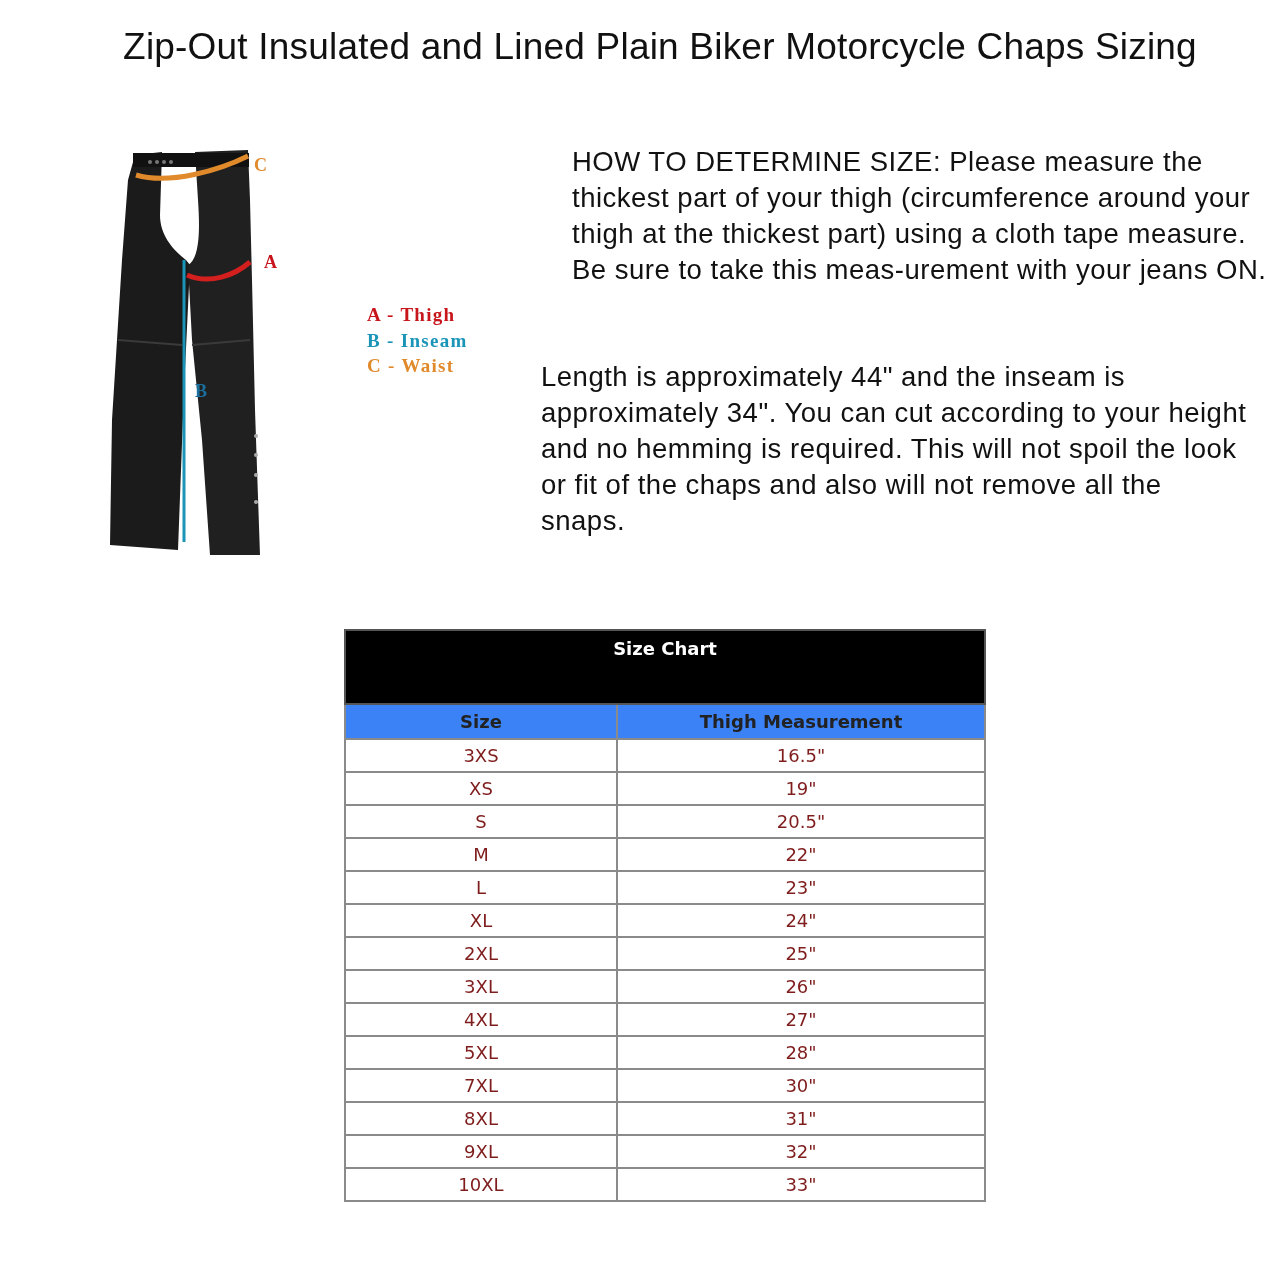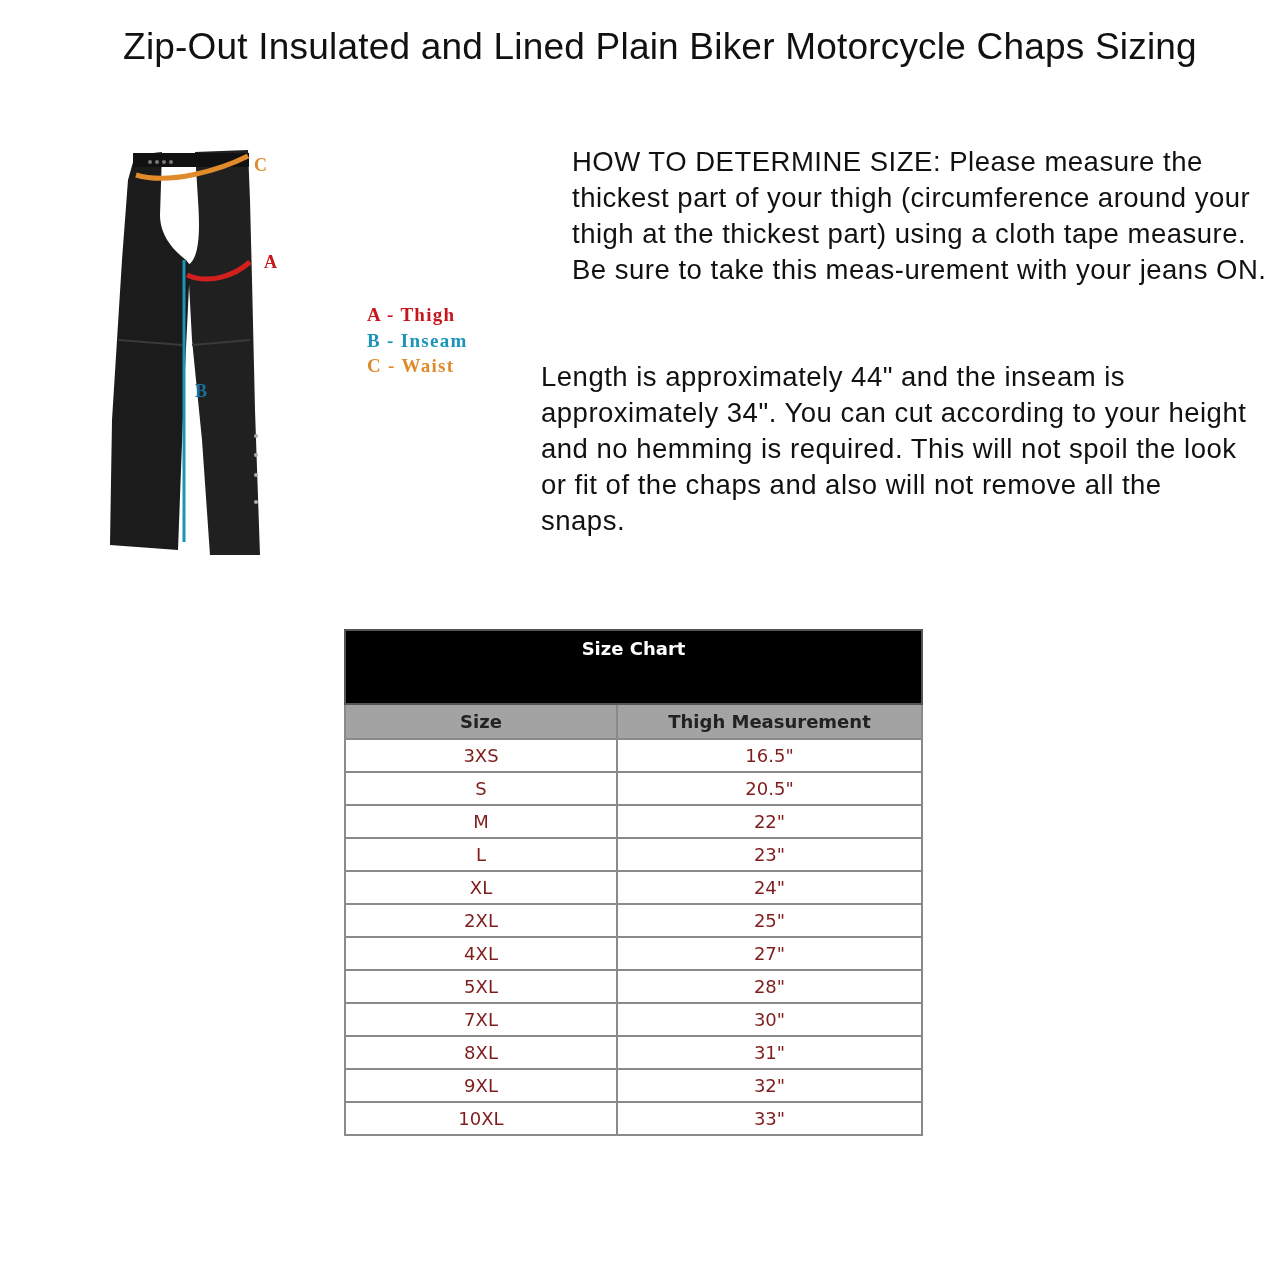--- a/index.html
+++ b/index.html
@@ -6,23 +6,23 @@
   body { width:1280px; height:1280px; position:relative; overflow:hidden; font-family:"Liberation Sans", sans-serif; color:#111; }
   .title { position:absolute; left:0; top:26px; width:1280px; text-align:center; font-size:37px; letter-spacing:0.2px; color:#111;margin-left:20px; }
   .figure { position:absolute; left:100px; top:140px; width:400px; height:420px; }
   .legend { position:absolute; left:367px; top:302px; font-family:"Liberation Serif", serif; font-weight:bold; font-size:19px; line-height:25.5px; letter-spacing:1.3px; }
   .legend .a { color:#c8151b; }
   .legend .b { color:#1a95b8; }
   .legend .c { color:#e08a2c; }
   .desc { position:absolute; left:541px; width:710px; font-size:27.5px; line-height:36px; color:#111; letter-spacing:0.5px; }
   .desc.p1 { top:144px;margin-left:31px; }
   .desc.p2 { top:359px; }
-  table.chart { position:absolute; left:344px; top:629px; width:579px; border-collapse:collapse; font-family:"DejaVu Sans", sans-serif; }
+  table.chart { position:absolute; left:344px; top:629px; width:642px; border-collapse:collapse; font-family:"DejaVu Sans", sans-serif; }
   table.chart th.caption { background:#000; color:#fff; font-size:18px; font-weight:bold; height:64px; vertical-align:top; padding-top:7px; border:2px solid #555; }
-  table.chart th.col { font-size:18px; font-weight:bold; color:#222; height:31px; border:2px solid #8a8a8a; background:#a3a3a3; }
+  table.chart th.col { font-size:18px; font-weight:bold; color:#222; height:31px; border:2px solid #8a8a8a; background:#3b82f6; }
   table.chart td { font-size:18px; color:#7f1d1d; text-align:center; height:31px; border:2px solid #8a8a8a; padding:0; }
   table.chart td.size { width:270px; }
 </style>
 </head>
 <body>
 
 <div class="title">Zip-Out Insulated and Lined Plain Biker Motorcycle Chaps Sizing</div>
 
 <svg class="figure" viewBox="0 0 400 420" xmlns="http://www.w3.org/2000/svg">
 
@@ -72,38 +72,46 @@
       <th class="col">Size</th>
       <th class="col">Thigh Measurement</th>
     </tr>
   </thead>
   <tbody>
     <tr>
         <td class="size">3XS</td>
         <td>16.5"</td>
       </tr>
     <tr>
+        <td class="size">XS</td>
+        <td>19"</td>
+      </tr>
+    <tr>
         <td class="size">S</td>
         <td>20.5"</td>
       </tr>
     <tr>
         <td class="size">M</td>
         <td>22"</td>
       </tr>
     <tr>
         <td class="size">L</td>
         <td>23"</td>
       </tr>
     <tr>
         <td class="size">XL</td>
         <td>24"</td>
       </tr>
     <tr>
         <td class="size">2XL</td>
         <td>25"</td>
+      </tr>
+    <tr>
+        <td class="size">3XL</td>
+        <td>26"</td>
       </tr>
     <tr>
         <td class="size">4XL</td>
         <td>27"</td>
       </tr>
     <tr>
         <td class="size">5XL</td>
         <td>28"</td>
       </tr>
     <tr>

